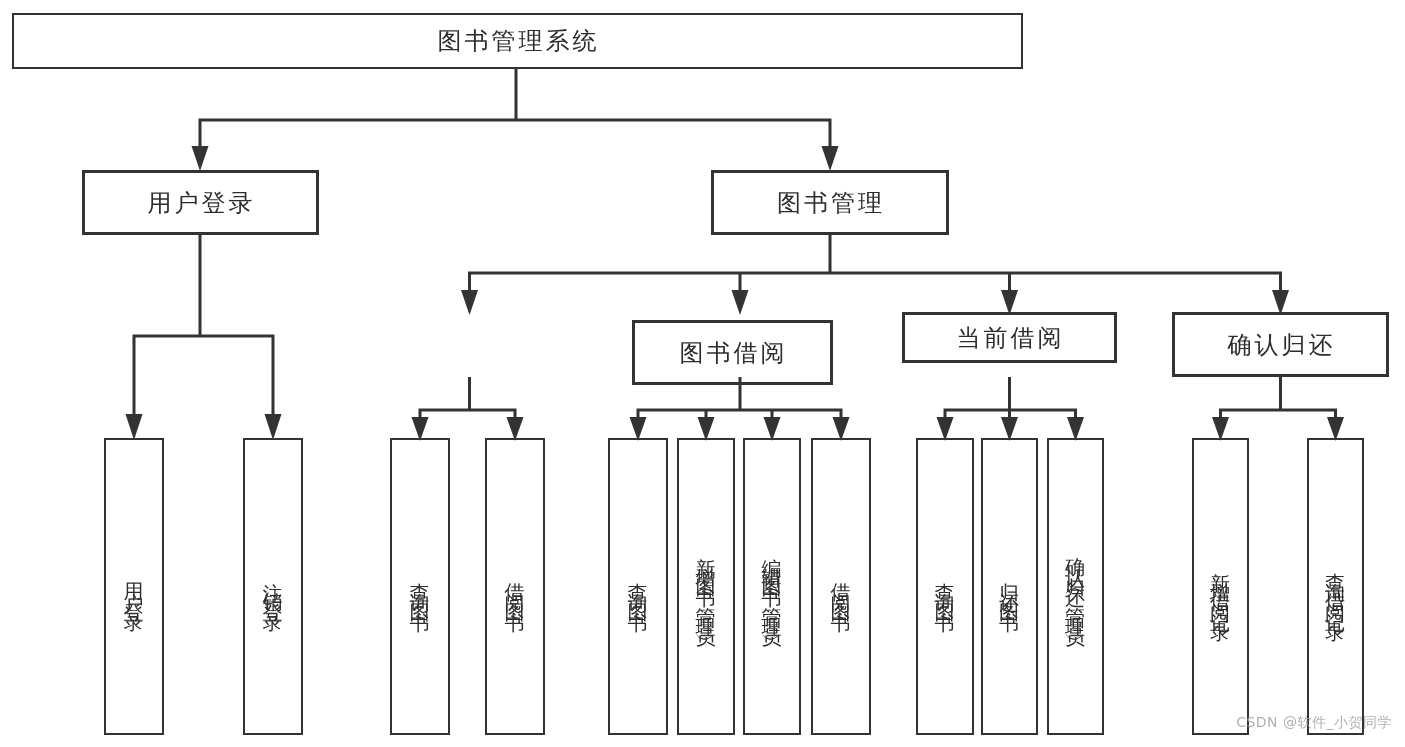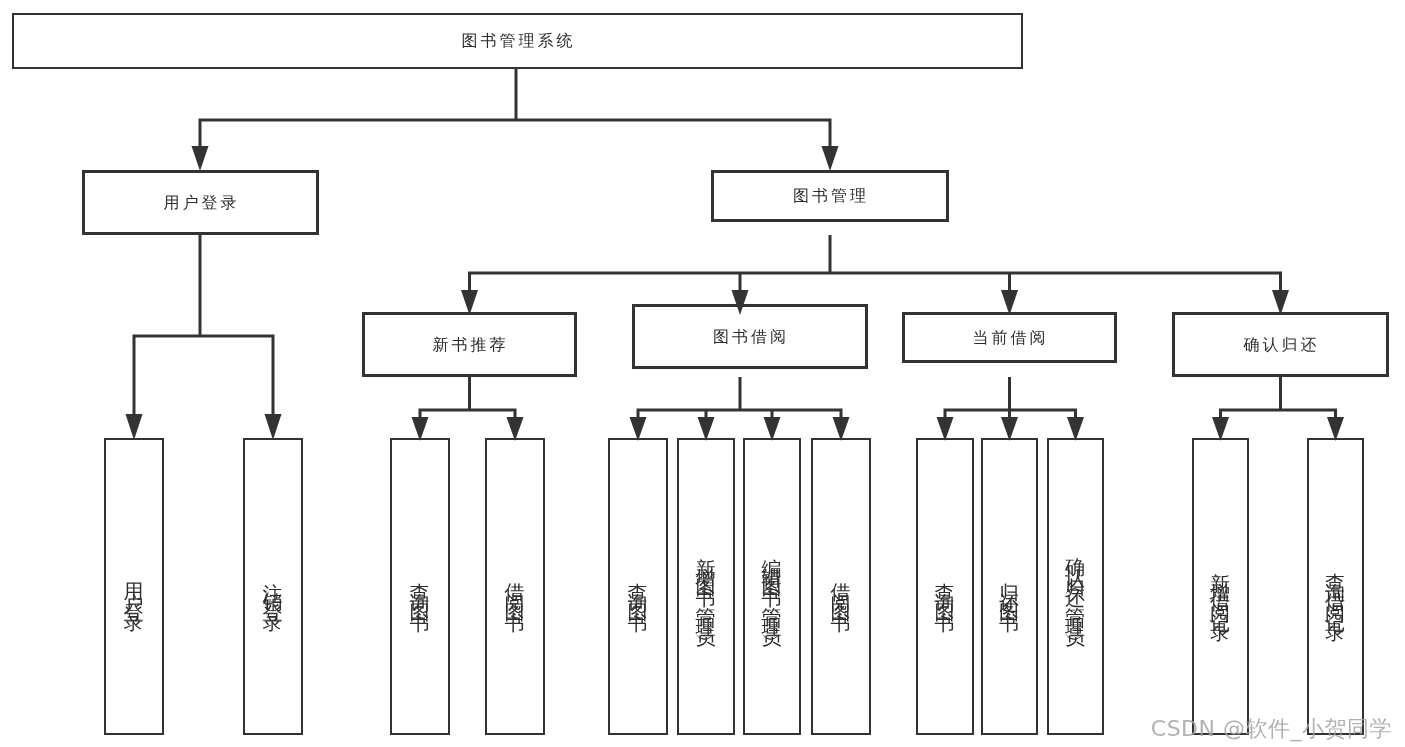--- a/index.html
+++ b/index.html
@@ -11,31 +11,31 @@
   .stage{position:absolute;left:0;top:0;width:1405px;height:747px;}
   svg.connectors{position:absolute;left:0;top:0;z-index:3;pointer-events:none;}
   .box{
     position:absolute;background:#ffffff;border:3px solid #333333;
     box-sizing:border-box;display:flex;align-items:center;justify-content:center;
     z-index:2;
   }
   .box.root{border-width:2px;z-index:1;}
   .box.leaf{border-width:2px;}
   .hlabel{
-    font-size:16px;color:#2d2d2d;letter-spacing:3px;white-space:nowrap;
+    font-size:24px;color:#2d2d2d;letter-spacing:3px;white-space:nowrap;
     line-height:1;transform:translateX(1px);
   }
   .vlabel{
     writing-mode:vertical-rl;text-orientation:mixed;
     font-size:20px;color:#2d2d2d;letter-spacing:10px;line-height:1;
     white-space:nowrap;
   }
   .watermark{
     position:absolute;right:13px;top:714px;z-index:9;
-    font-size:22px;color:rgba(163,163,163,0.85);letter-spacing:0.5px;
+    font-size:14px;color:rgba(163,163,163,0.85);letter-spacing:0.5px;
     white-space:nowrap;
   }
 </style>
 </head>
 <body>
 
 <div class="stage">
 
   <svg class="connectors" width="1405" height="747" viewBox="0 0 1405 747">
     <g stroke="#333333" stroke-width="3" fill="none">
@@ -77,28 +77,25 @@
     </g>
   </svg>
 
   <div class="box root" style="left:12px;top:13px;width:1011px;height:56px">
     <span class="hlabel">图书管理系统</span>
   </div>
 
   <div class="box" style="left:82px;top:170px;width:237px;height:65px">
     <span class="hlabel">用户登录</span>
   </div>
-  <div class="box" style="left:711px;top:170px;width:238px;height:52px">
+  <div class="box" style="left:711px;top:170px;width:238px;height:65px">
     <span class="hlabel">图书管理</span>
   </div>
 
-  <div class="box" style="left:362px;top:312px;width:215px;height:65px">
-    <span class="hlabel">新书推荐</span>
-  </div>
-  <div class="box" style="left:632px;top:304px;width:236px;height:65px">
+  <div class="box" style="left:632px;top:320px;width:201px;height:65px">
     <span class="hlabel">图书借阅</span>
   </div>
   <div class="box" style="left:902px;top:312px;width:215px;height:51px">
     <span class="hlabel">当前借阅</span>
   </div>
   <div class="box" style="left:1172px;top:312px;width:217px;height:65px">
     <span class="hlabel">确认归还</span>
   </div>
 
   <div class="box leaf" style="left:104px;top:438px;width:60px;height:297px">

